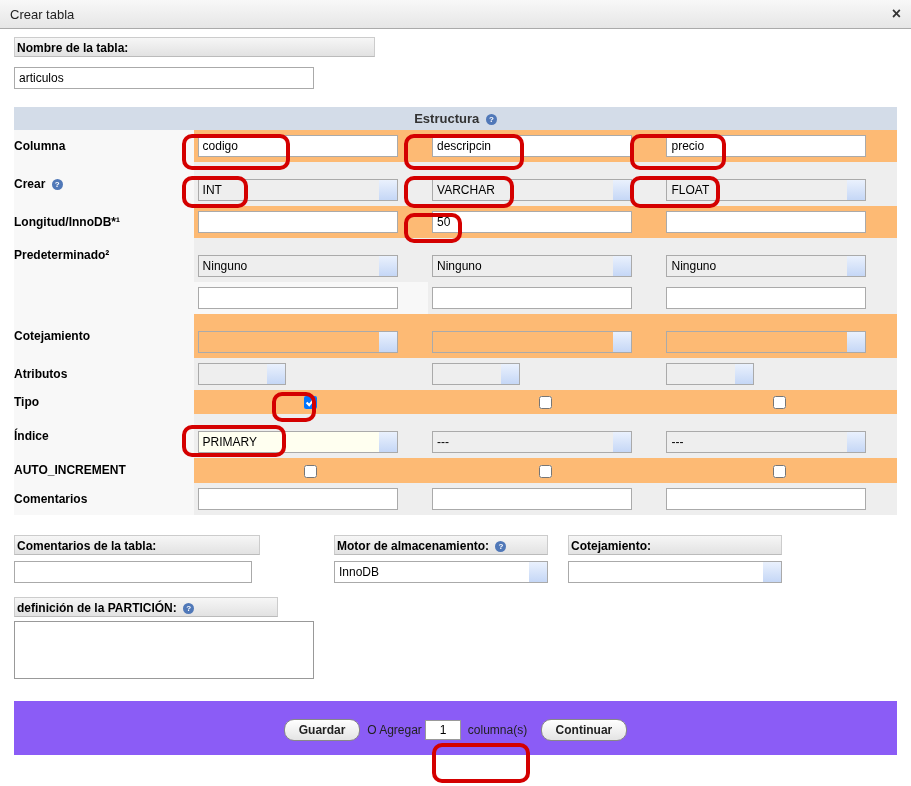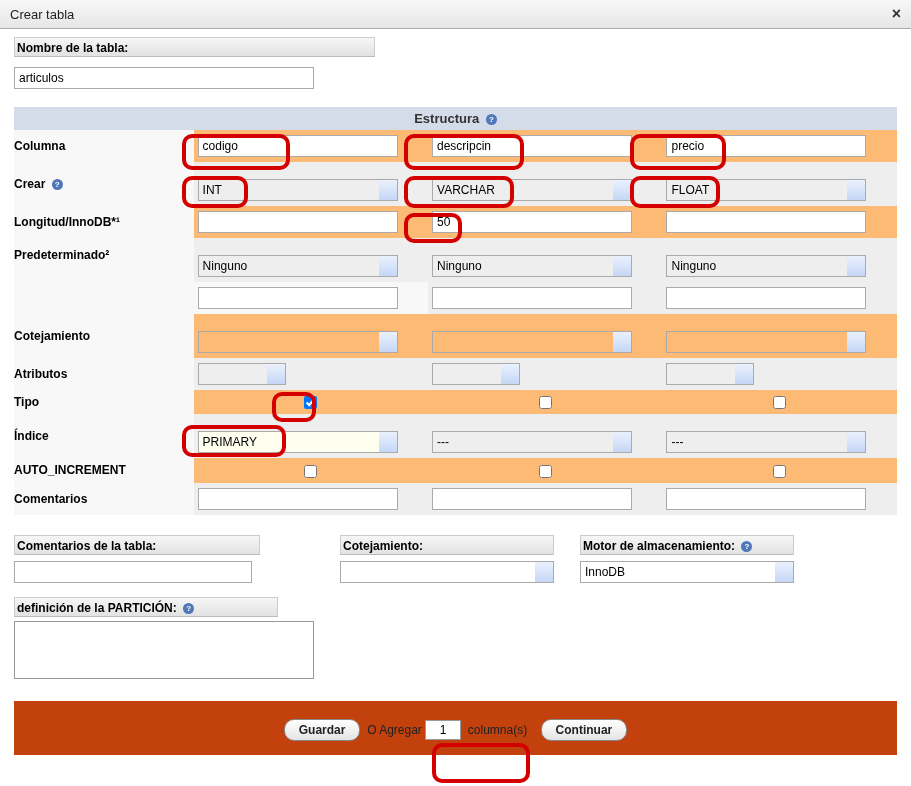--- a/index.html
+++ b/index.html
@@ -123,38 +123,38 @@
   table.struct .mid-sel { width: 88px; }
   table.struct .center { text-align: center; }
 
   .hilite {
     position: absolute;
     border: 4px solid #d40000;
     border-radius: 10px;
     pointer-events: none;
   }
 
-  .footer-row { display: flex; gap: 26px; margin-top: 20px; flex-wrap: wrap; }
+  .footer-row { display: flex; gap: 20px; margin-top: 20px; flex-wrap: wrap; }
   .footer-col .section-label { width: 246px; }
   .footer-col:nth-child(2) .section-label,
   .footer-col:nth-child(3) .section-label { width: 214px; }
   .partition-label { margin-top: 14px; }
   textarea.partition {
     width: 300px;
     height: 58px;
     border: 1px solid #999;
     font-family: inherit;
     font-size: 12px;
     resize: none;
     display: block;
     margin-top: 4px;
   }
 
   .action-bar {
-    background: #c2410c;
+    background: #8b5cf6;
     padding: 18px 0 14px 0;
     margin-top: 22px;
     text-align: center;
     position: relative;
   }
   .btn {
     display: inline-block;
     border: 1px solid #888;
     border-radius: 10px;
     padding: 3px 14px;
@@ -269,31 +269,31 @@
         <input class="text-input" style="width: 238px;" value="">
       </div>
       <div class="partition-label" style="margin-top:14px;text-decoration:underline;">
         <span class="section-label" style="width:264px;">
           <span>definición de la PARTICIÓN:</span> <span class="help-icon">?</span>
         </span>
         <textarea class="partition" style=""></textarea>
       </div>
     </div>
     <div class="footer-col">
-      <span class="section-label">Cotejamiento:</span>
-      <div style="margin-top:6px;">
-        <select class="sel" style="width:214px;"><option></option></select>
-      </div>
-    </div>
-    <div class="footer-col">
       <span class="section-label">
         <span>Motor de almacenamiento:</span> <span class="help-icon">?</span>
       </span>
       <div style="margin-top:6px;">
         <select class="sel" style="width:214px;"><option>InnoDB</option></select>
+      </div>
+    </div>
+    <div class="footer-col">
+      <span class="section-label">Cotejamiento:</span>
+      <div style="margin-top:6px;">
+        <select class="sel" style="width:214px;"><option></option></select>
       </div>
     </div>
   </div>
 
   <div class="action-bar">
     <button class="btn">Guardar</button>
     &nbsp;<span>O</span>
     <span>Agregar</span>
     <input class="small-num" value="1" style="">
     &nbsp;<span>columna(s)</span>

